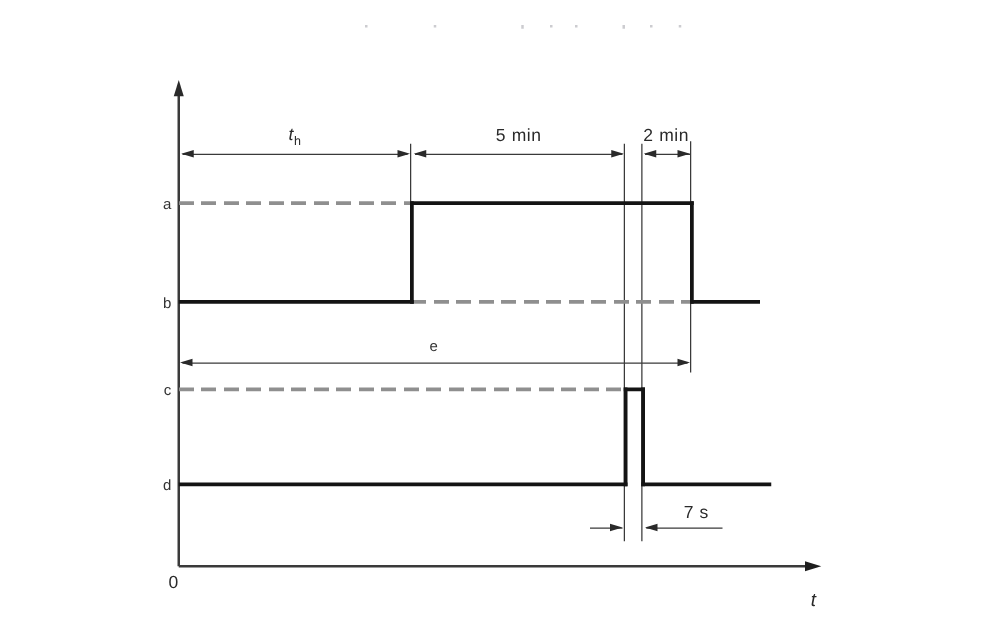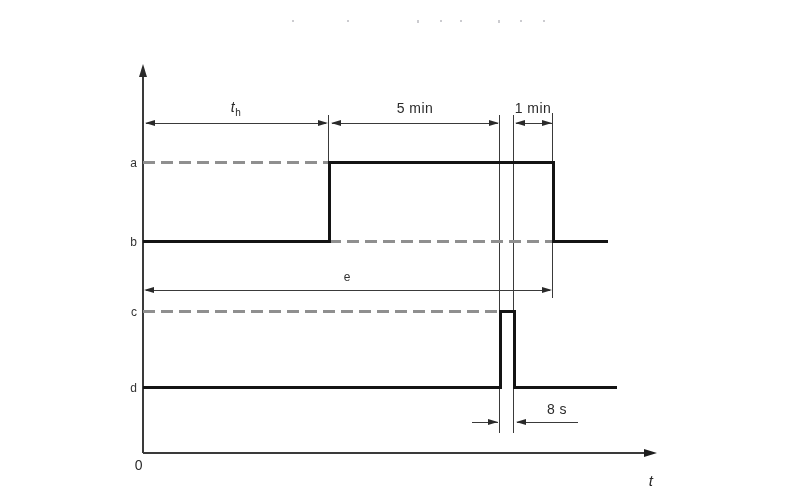--- a/index.html
+++ b/index.html
@@ -84,23 +84,23 @@
   <div class="arr l" style="left:144px;top:267px"></div>
   <div class="arr r" style="left:542px;top:267px"></div>
 
   <div class="thin" style="left:472px;top:402px;width:26px;height:1px"></div>
   <div class="arr r" style="left:488px;top:399px"></div>
   <div class="thin" style="left:517px;top:402px;width:61px;height:1px"></div>
   <div class="arr l" style="left:516px;top:399px"></div>
 
   <div class="dim-label" style="left:218px;top:79px;width:36px"><span class="ital">t</span><sub class="h">h</sub></div>
   <div class="dim-label" style="left:375px;top:80px;width:80px">5 min</div>
-  <div class="dim-label" style="left:503px;top:80px;width:60px">1 min</div>
+  <div class="dim-label" style="left:503px;top:80px;width:60px">2 min</div>
   <div class="small-label" style="left:337px;top:250px;width:20px">e</div>
-  <div class="dim-label" style="left:532px;top:381px;width:50px">8 s</div>
+  <div class="dim-label" style="left:532px;top:381px;width:50px">7 s</div>
 
   <div class="lvl" style="left:107px;top:135px">a</div>
   <div class="lvl" style="left:107px;top:214px">b</div>
   <div class="lvl" style="left:107px;top:284px">c</div>
   <div class="lvl" style="left:107px;top:360px">d</div>
 
   <div class="dim-label" style="left:128px;top:437px;width:22px">0</div>
   <div class="dim-label ital" style="left:640px;top:453px;width:22px;font-size:15px">t</div>
 
 </div>

